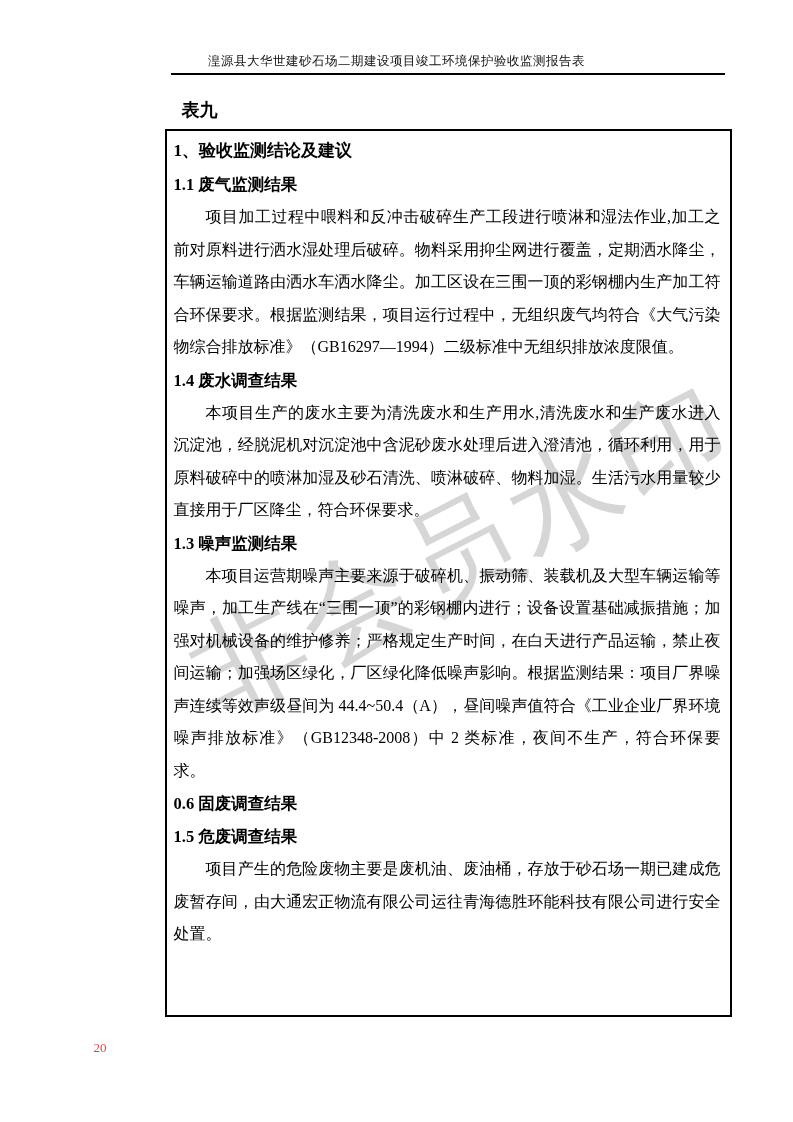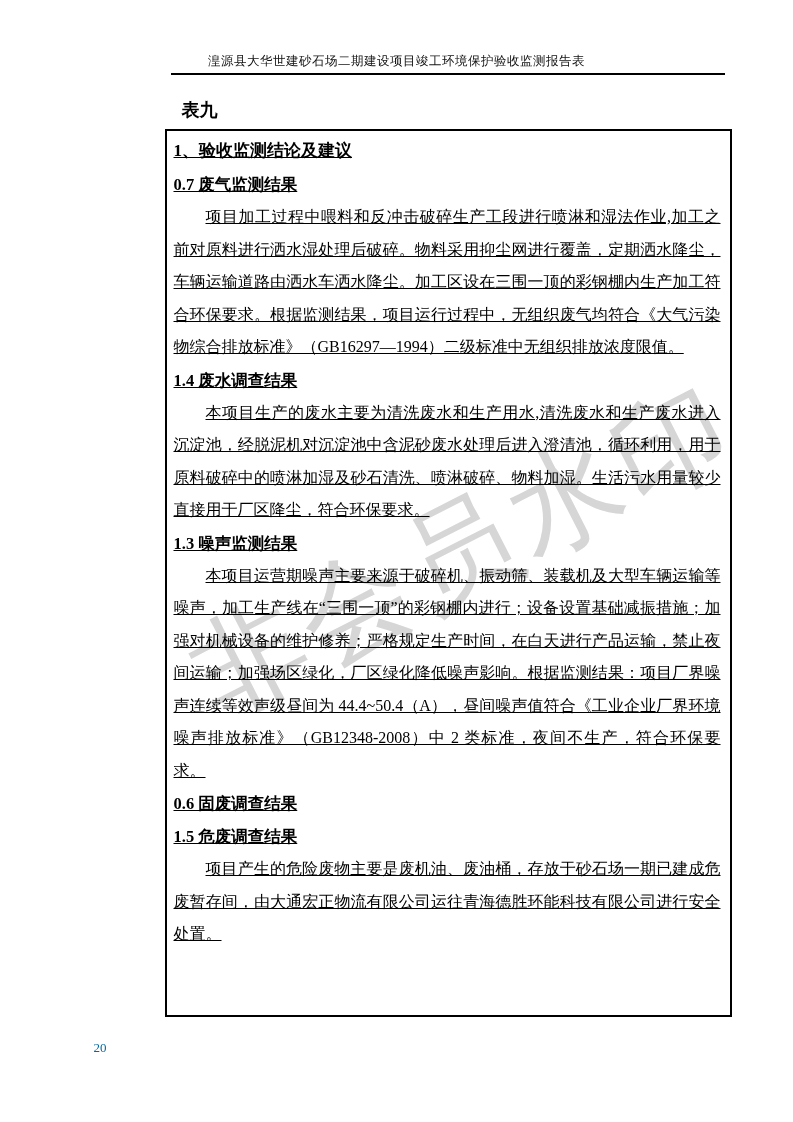--- a/index.html
+++ b/index.html
@@ -61,21 +61,20 @@
     left: 115px;
     top: 129px;
     width: 567px;
     height: 888px;
     box-sizing: border-box;
     border: 2px solid #000000;
     padding: 3px 9px 17px 7px;
     z-index: 1;
     background: transparent;
     font-size: 16px;
-    text-decoration: underline;
   }
   .rtitle {
     font-weight: bold;
     font-size: 17px;
     line-height: 34px;
   }
   .sh {
     font-weight: bold;
     font-size: 16.5px;
     line-height: 33px;
@@ -87,21 +86,21 @@
     line-height: 32.5px;
     word-break: break-all;
   }
   .page-number {
     position: absolute;
     top: 1040px;
     left: 0;
     width: 100%;
     text-align: left;
     font-size: 13px;
-    color: #0369a1;
+    color: #ef4444;
     padding-left: 44px;
   }
 </style>
 </head>
 <body>
 
 <div class="doc">
 
   <div class="header-title">湟源县大华世建砂石场二期建设项目竣工环境保护验收监测报告表</div>
 
@@ -109,21 +108,21 @@
 
   <div class="table-label">表九</div>
 
   <div class="watermark" style="color: rgb(214, 214, 214);">非会员水印</div>
 
   <div class="report-box">
 
     <div class="rtitle">1、验收监测结论及建议</div>
 
     <section>
-      <div class="sh">0.7 废气监测结果</div>
+      <div class="sh">1.1 废气监测结果</div>
       <p class="sp">项目加工过程中喂料和反冲击破碎生产工段进行喷淋和湿法作业,加工之前对原料进行洒水湿处理后破碎。物料采用抑尘网进行覆盖，定期洒水降尘，车辆运输道路由洒水车洒水降尘。加工区设在三围一顶的彩钢棚内生产加工符合环保要求。根据监测结果，项目运行过程中，无组织废气均符合《大气污染物综合排放标准》（GB16297—1994）二级标准中无组织排放浓度限值。</p>
     </section>
 
     <section>
       <div class="sh">1.4 废水调查结果</div>
       <p class="sp">本项目生产的废水主要为清洗废水和生产用水,清洗废水和生产废水进入沉淀池，经脱泥机对沉淀池中含泥砂废水处理后进入澄清池，循环利用，用于原料破碎中的喷淋加湿及砂石清洗、喷淋破碎、物料加湿。生活污水用量较少直接用于厂区降尘，符合环保要求。</p>
     </section>
 
     <section>
       <div class="sh">1.3 噪声监测结果</div>

